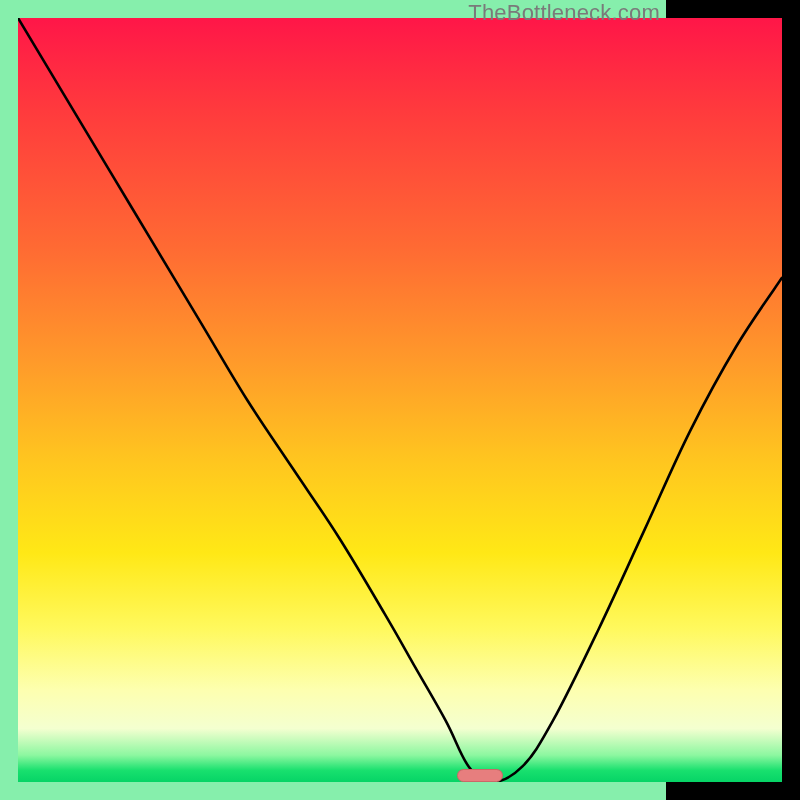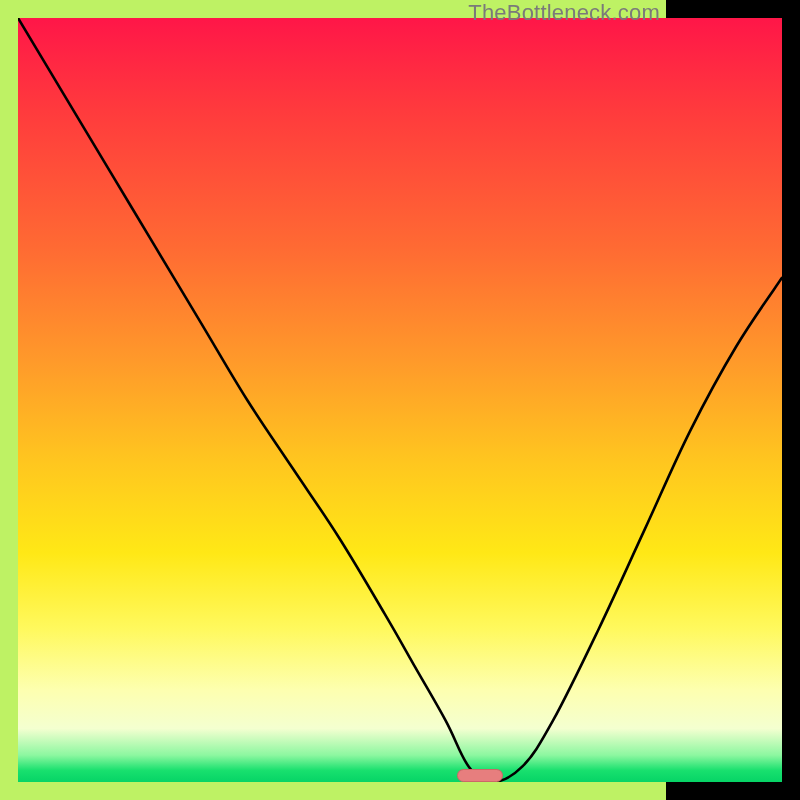--- a/index.html
+++ b/index.html
@@ -8,21 +8,21 @@
     width: 800px;
     height: 800px;
     overflow: hidden;
     background: #000;
     font-family: Arial, Helvetica, sans-serif;
   }
   .frame {
     position: relative;
     width: 666px;
     height: 800px;
-    background: #bef264;
+    background: #86efac;
   }
   .plot-area {
     position: absolute;
     left: 18px;
     top: 18px;
     width: 764px;
     height: 764px;
     overflow: hidden;
     
     background: linear-gradient(

